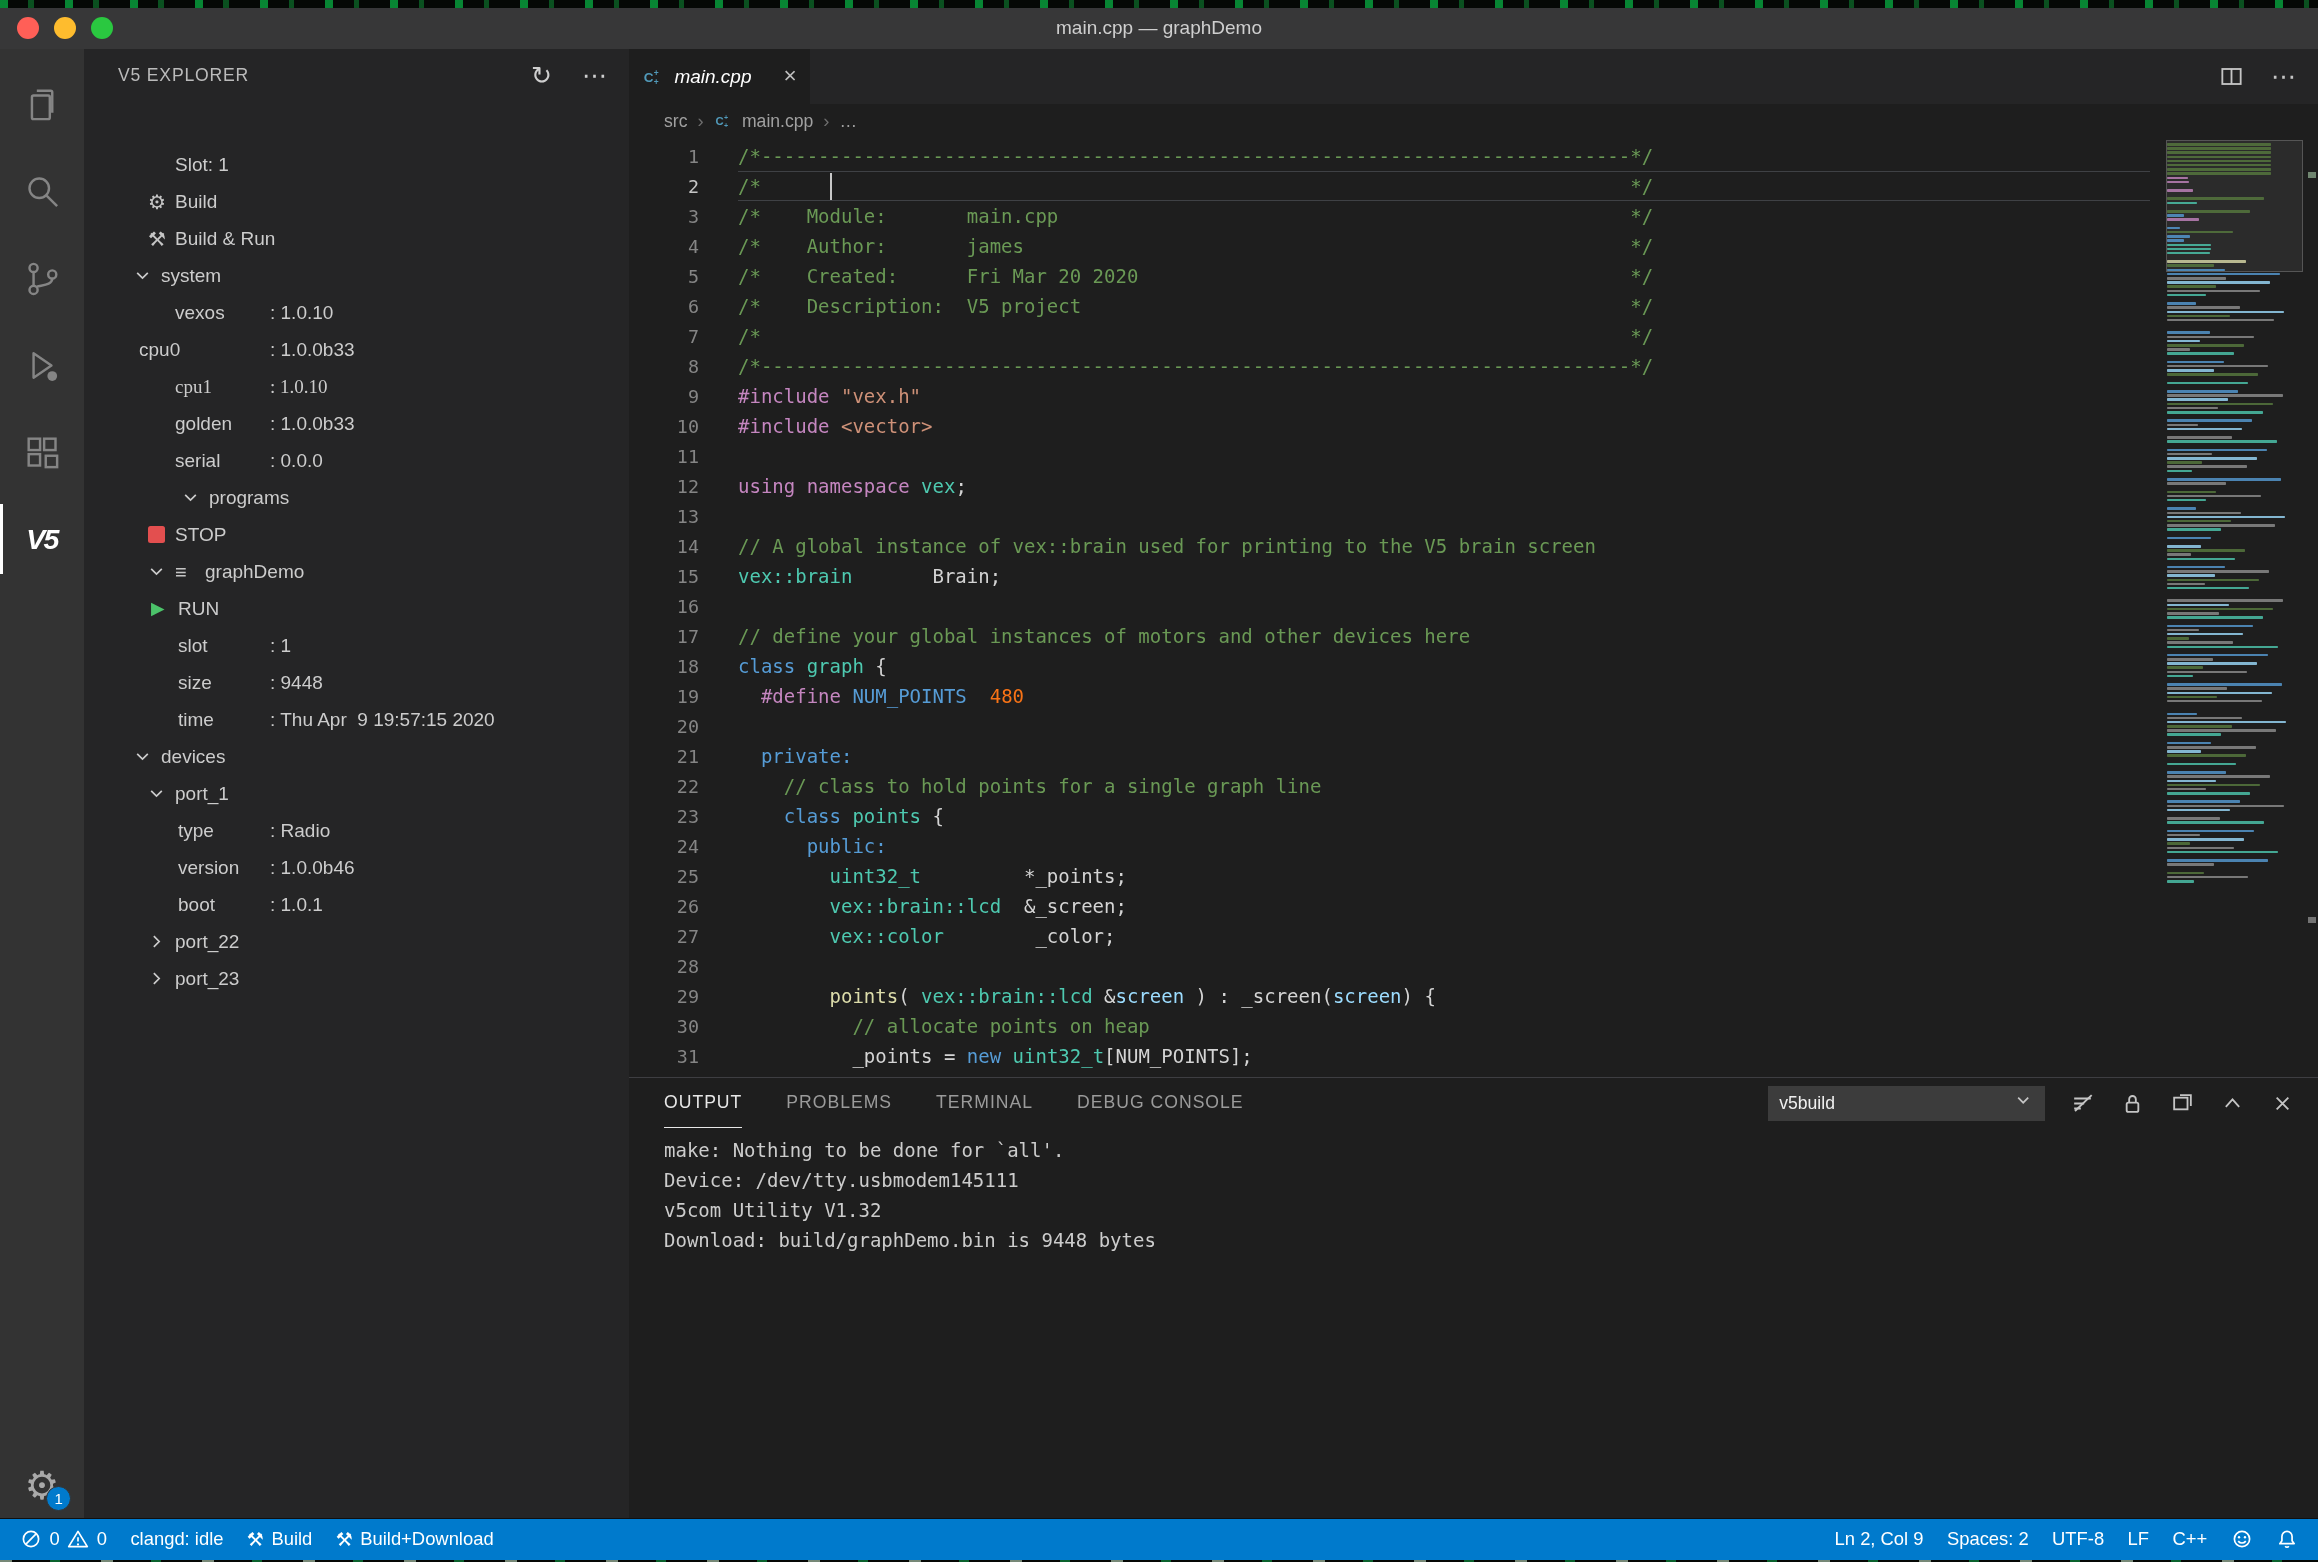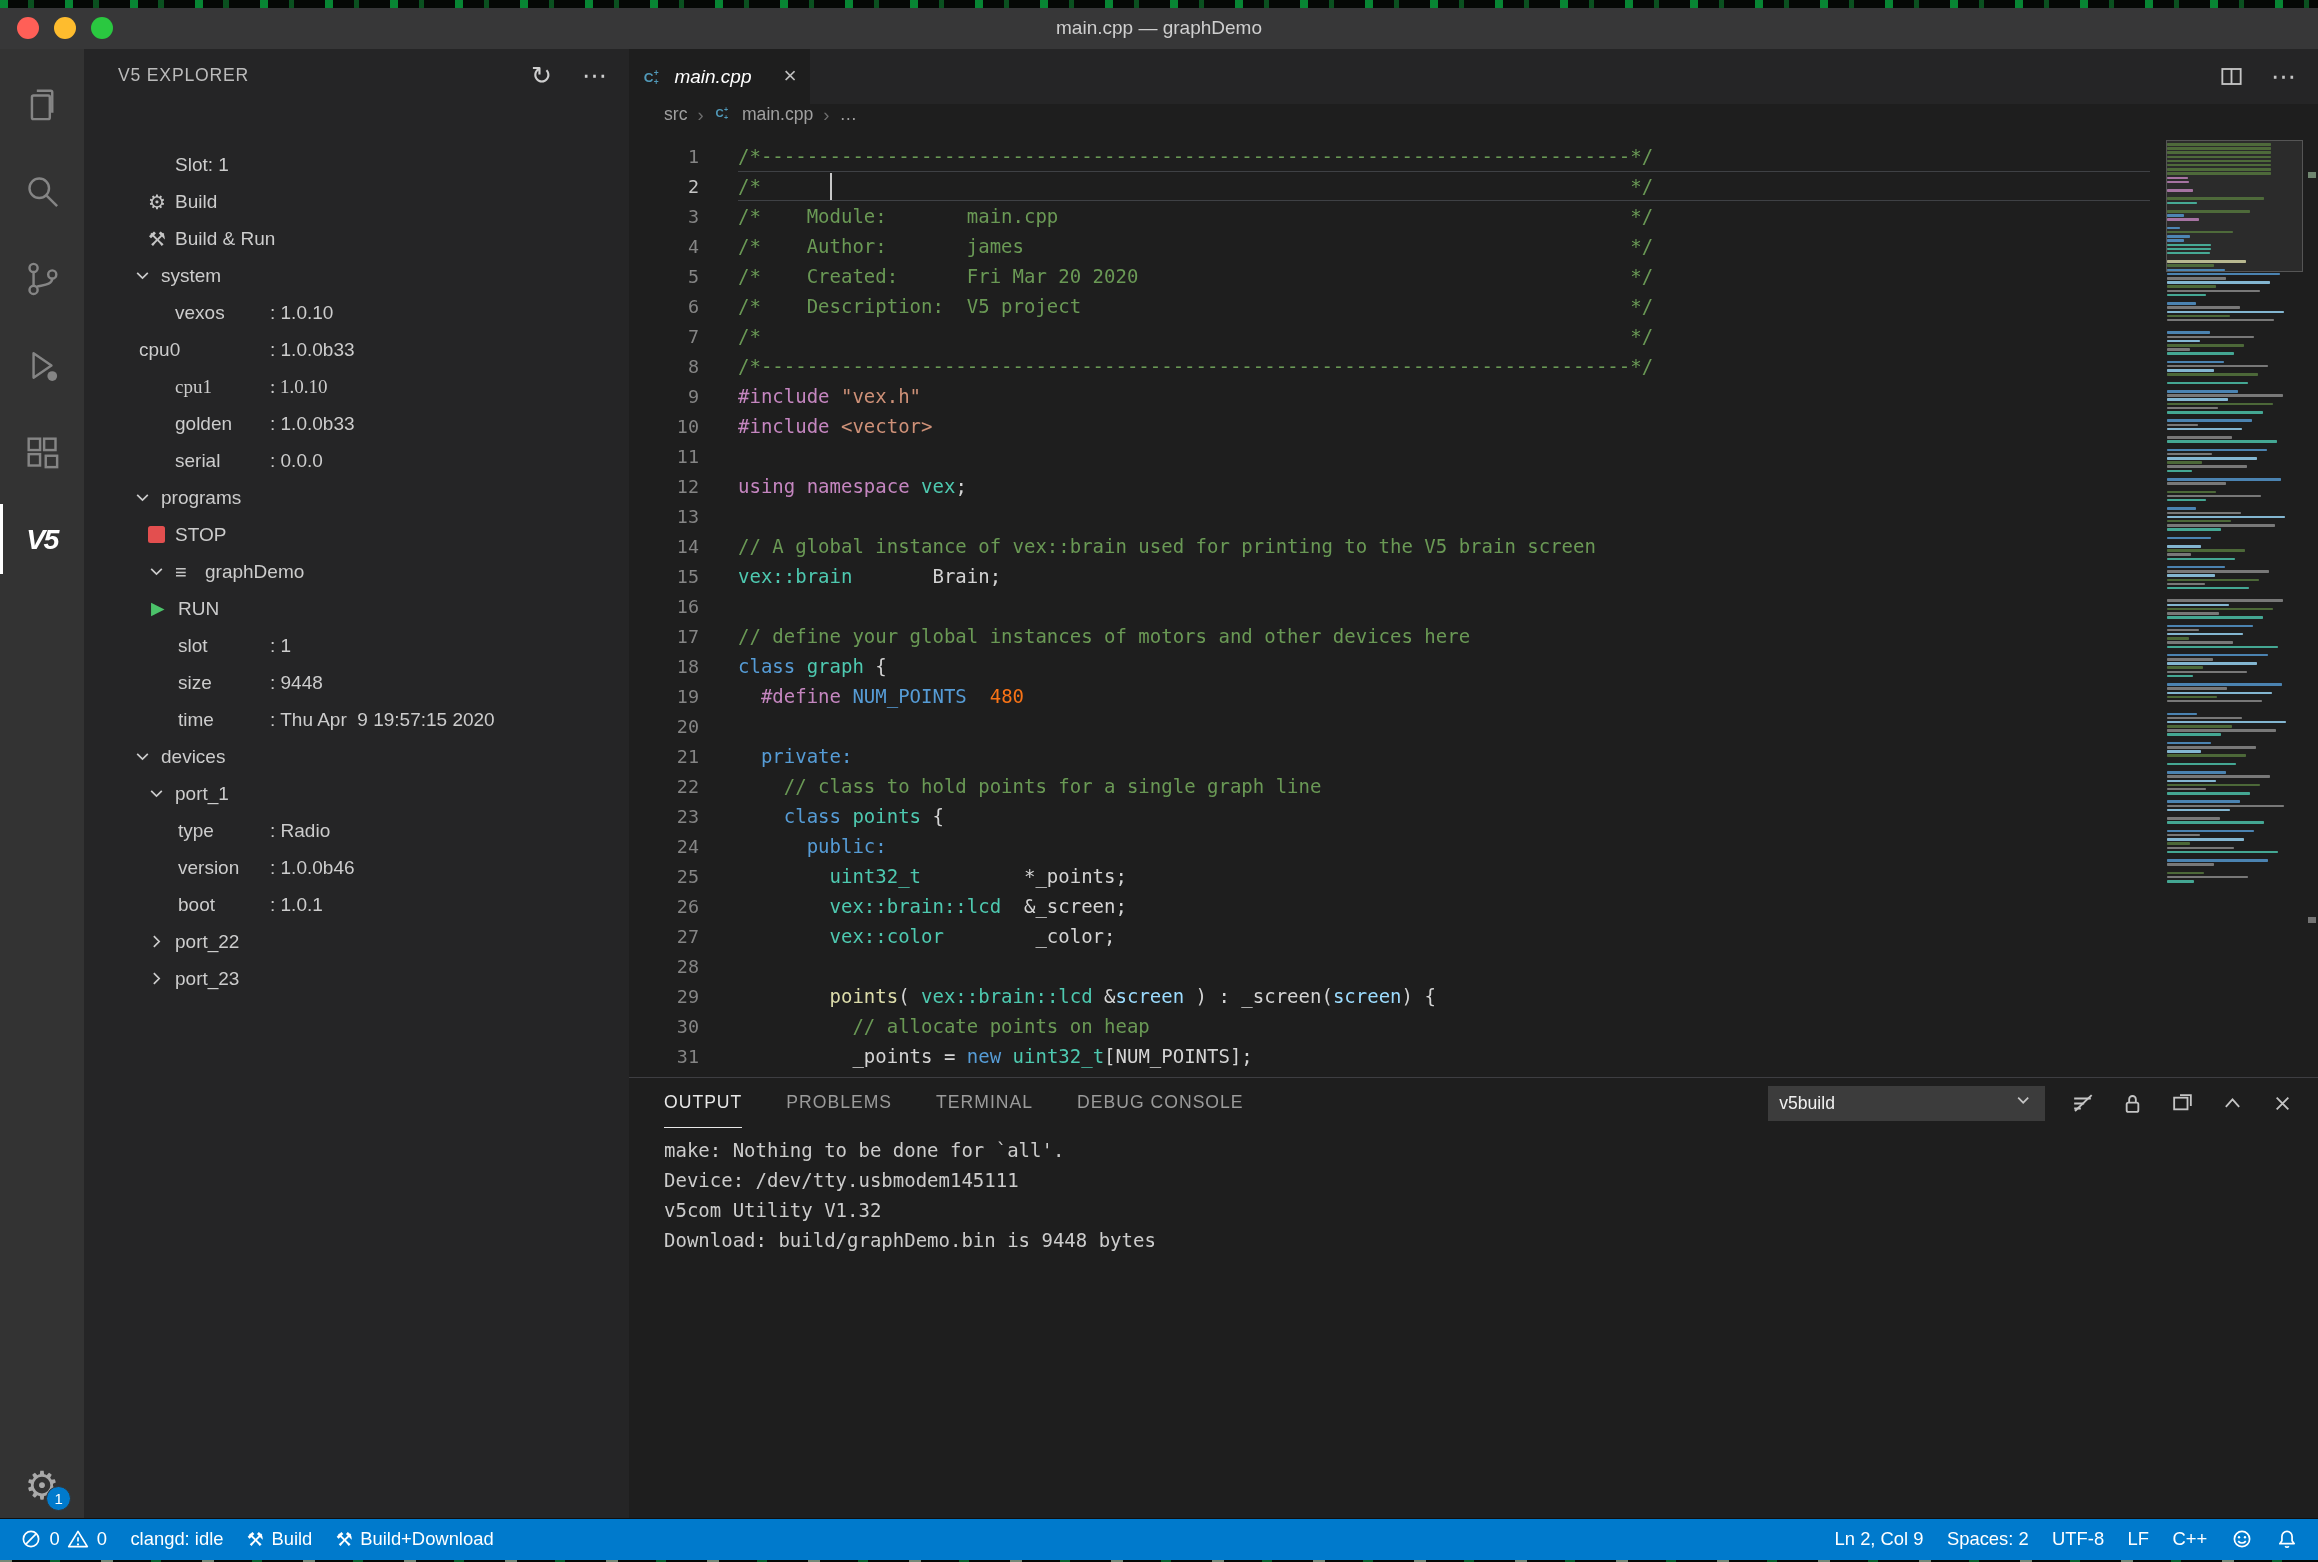--- a/index.html
+++ b/index.html
@@ -50,21 +50,21 @@
   .stop-sq{width:17px;height:17px;background:#e34f4f;border-radius:2.5px;display:inline-block}
 
   
   .editor-region{flex:1;min-width:0;display:flex;flex-direction:column;background:#1e1e1e}
   .tabbar{height:55px;background:#252526;display:flex;align-items:stretch;position:relative;flex:none}
   .tab{width:181px;background:#1e1e1e;display:flex;align-items:center;gap:10px;padding:0 13.4px;cursor:pointer}
   .tab-label{font-style:italic;font-size:19px;color:#ffffff;white-space:nowrap}
   .tab-close{margin-left:auto;font-size:22.6px;color:#c0c0c0;cursor:pointer;line-height:1}
   .tab-actions{position:absolute;right:22px;top:0;bottom:0;display:flex;align-items:center;gap:27px}
   .tab-actions .stroke{stroke:#c5c5c5;fill:none;stroke-width:2}
-  .breadcrumbs{height:34px;flex:none;display:flex;align-items:flex-start;gap:10px;padding-left:35px;font-size:17.6px;color:#a0a0a0}
+  .breadcrumbs{height:34px;flex:none;display:flex;align-items:center;gap:10px;padding-left:35px;font-size:17.6px;color:#a0a0a0}
   .bc-sep{color:#6e6e6e;font-size:18.4px}
 
   .codearea{position:relative;flex:1;overflow:hidden;padding-top:3.4px}
   .line{height:30px;line-height:30px;white-space:pre;font-family:"DejaVu Sans Mono",monospace;font-size:19px;position:relative}
   .ln{display:inline-block;width:70px;text-align:right;color:#858585;margin-right:39px;font-size:18.4px}
   .line.cur .ln{color:#c6c6c6}
   .line.cur::after{content:'';position:absolute;left:109px;right:168px;top:0;bottom:0;
     border-top:0.8px solid #3f4145;border-bottom:0.8px solid #3f4145;pointer-events:none}
   .t-c{color:#6A9955}.t-k{color:#569CD6}.t-pp{color:#C586C0}.t-t{color:#4EC9B0}
   .t-s{color:#CE9178}.t-n{color:#f97316}.t-v{color:#9CDCFE}.t-f{color:#DCDCAA}.t-p{color:#D4D4D4}
@@ -212,21 +212,21 @@
         <div class="trow" style="padding-left: 64px;">
           <span class="chevslot"></span>
           <span class="lbl">golden</span>
           <span class="tval">: 1.0.0b33</span>
         </div>
         <div class="trow" style="padding-left: 64px;">
           <span class="chevslot"></span>
           <span class="lbl">serial</span>
           <span class="tval">: 0.0.0</span>
         </div>
-        <div class="trow" style="padding-left: 50px;">
+        <div class="trow" style="padding-left: 50px; margin-left: 48px;">
           <span class="chevslot">
             <svg width="17" height="17" viewBox="0 0 16 16">
               <path d="M3 5.5 L8 10.5 L13 5.5" fill="none" stroke="#cccccc" stroke-width="1.6"></path>
             </svg>
           </span>
           <span class="lbl">programs</span>
         </div>
         <div class="trow" style="padding-left: 64px;">
           <span class="chevslot">
             <span class="stop-sq"></span>

